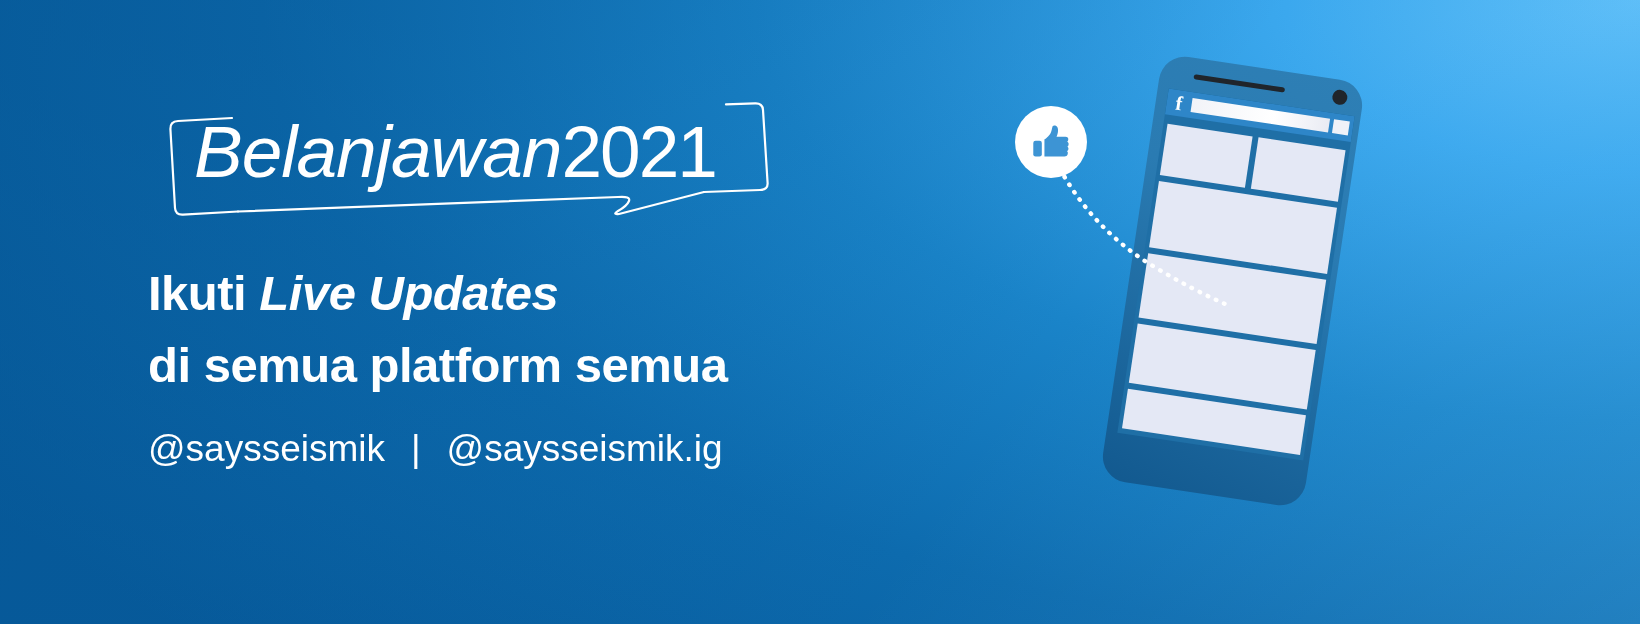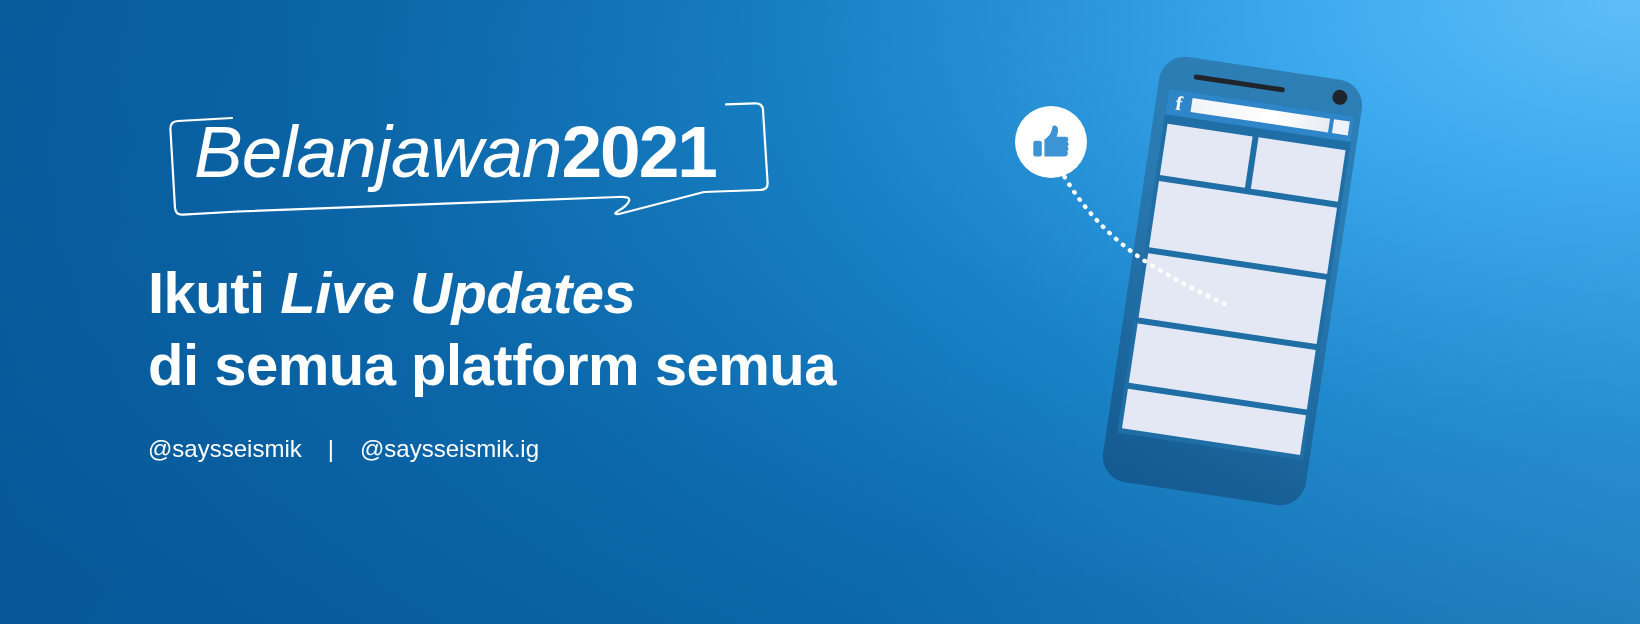--- a/index.html
+++ b/index.html
@@ -46,41 +46,41 @@
   .bubble-title{
     position:absolute;
     left:46px; top:8px;
     white-space:nowrap;
     color:#ffffff;
     font-size:73px;
     line-height:80px;
     letter-spacing:-1px;
   }
   .bubble-title .thin{ font-weight:400;font-style:italic; }
-  .bubble-title .heavy{ font-weight:700; letter-spacing:-2px; }
+  .bubble-title .heavy{ font-weight:400; letter-spacing:-2px; }
 
   
   .headline{
     margin-top:14px;
     color:#ffffff;
     font-weight:700;
-    font-size:58px;
+    font-size:49px;
     line-height:70px;
     letter-spacing:-0.5px;
     white-space:nowrap;
   }
   .headline .ital{ font-style:italic; font-weight:700; }
   .headline-line2{ margin-top:2px; }
 
   
   .handles{
     margin-top:28px;
     color:#ffffff;
     font-weight:400;
-    font-size:24px;
+    font-size:37px;
     line-height:42px;
     white-space:nowrap;
   }
   .handles .sep{
     display:inline-block;
     padding:0 26px;
     color:#ffffff;
   }
 
   

